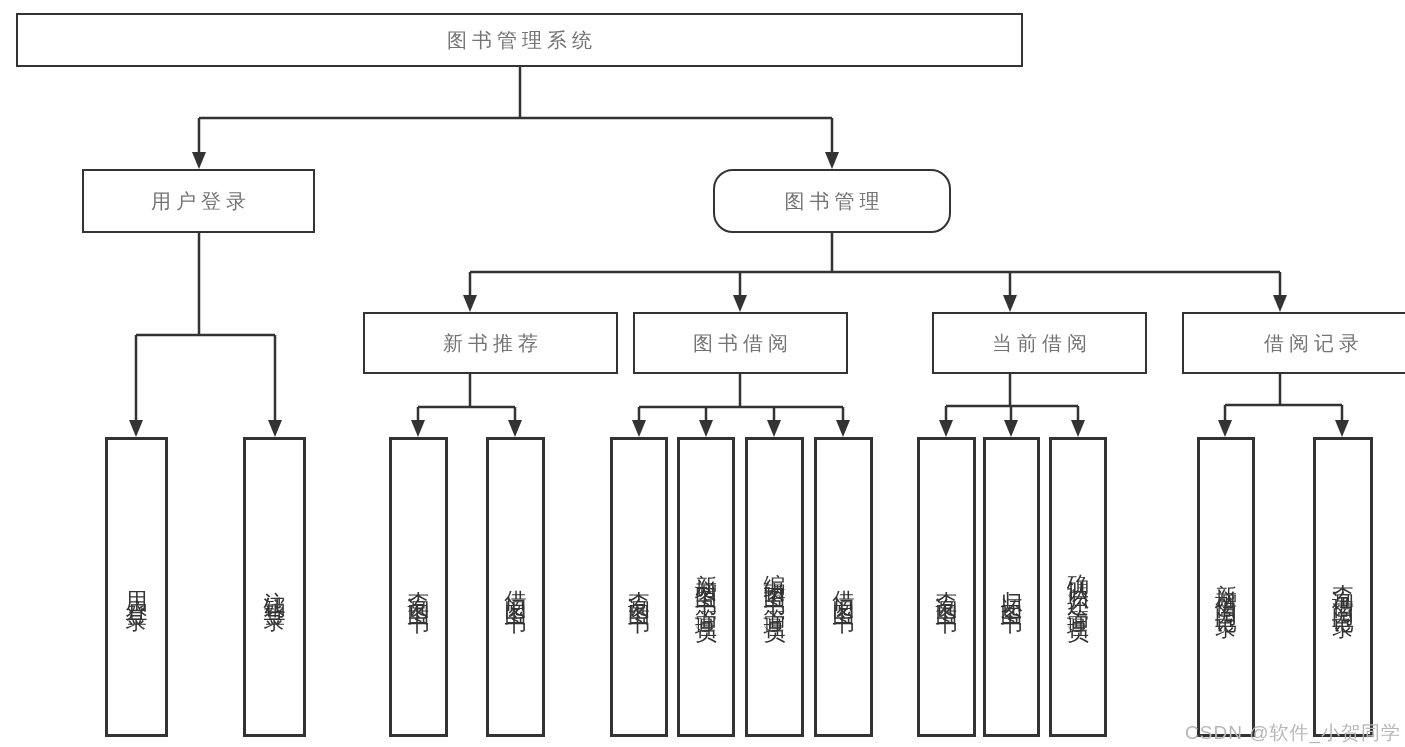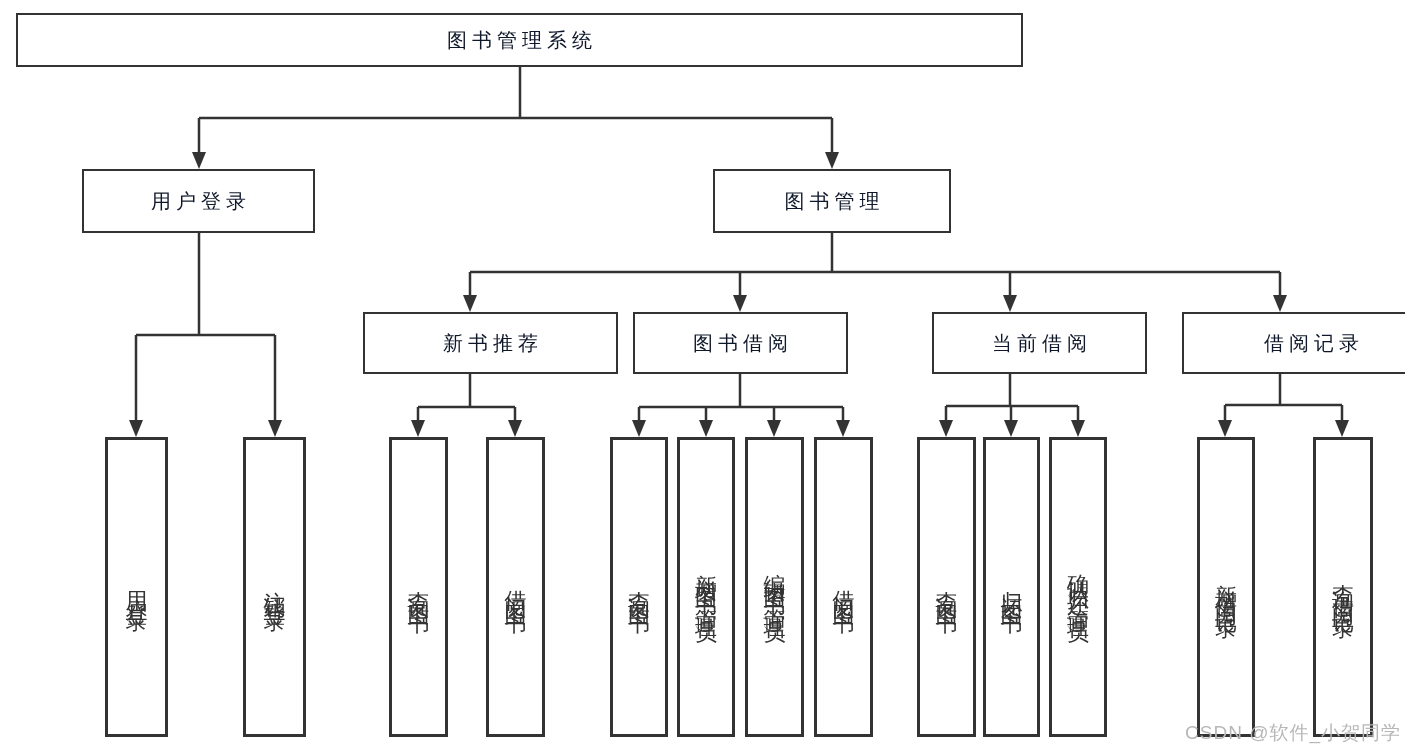--- a/index.html
+++ b/index.html
@@ -22,21 +22,21 @@
     position: absolute;
     box-sizing: border-box;
     border: 2px solid #333333;
     background: #ffffff;
     display: flex;
     align-items: center;
     justify-content: center;
     font-size: 20px;
     letter-spacing: 5px;
     text-indent: 5px; 
-    color: #0f172a;
+    color: #737373;
     z-index: 2;
   }
   .leaf {
     position: absolute;
     box-sizing: border-box;
     border: 3px solid #333333;
     background: #ffffff;
     display: flex;
     align-items: center;
     justify-content: center;
@@ -96,21 +96,21 @@
     <polygon class="ctri" points="1071,420 1085,420 1078,437"></polygon>
 
     <path class="cline" d="M1280,374 V405 M1225,405 H1342 M1225,405 V422 M1342,405 V422"></path>
     <polygon class="ctri" points="1218,420 1232,420 1225,437"></polygon>
     <polygon class="ctri" points="1335,420 1349,420 1342,437"></polygon>
   </svg>
 
   <div class="cap" style="left:16px; top:13px; width:1007px; height:54px;">图书管理系统</div>
 
   <div class="cap" style="left:82px; top:169px; width:233px; height:64px;">用户登录</div>
-  <div class="cap" style="left:713px; top:169px; width:238px; height:64px;">图书管理</div>
+  <div class="cap" style="left:713px; top:169px; width:238px; height:64px;border-radius:20px;">图书管理</div>
 
   <div class="cap" style="left:363px; top:312px; width:255px; height:62px;">新书推荐</div>
   <div class="cap" style="left:633px; top:312px; width:215px; height:62px;">图书借阅</div>
   <div class="cap" style="left:903px; top:312px; width:215px; height:62px;margin-left:29px;">当前借阅</div>
   <div class="cap" style="left:1172px; top:312px; width:259px; height:62px;margin-left:10px;">借阅记录</div>
 
   <div class="leaf" style="left:105px; top:437px; width:63px; height:300px;">用户登录</div>
   <div class="leaf" style="left:243px; top:437px; width:63px; height:300px;">注销登录</div>
 
   <div class="leaf" style="left:389px; top:437px; width:59px; height:300px;">查询图书</div>

